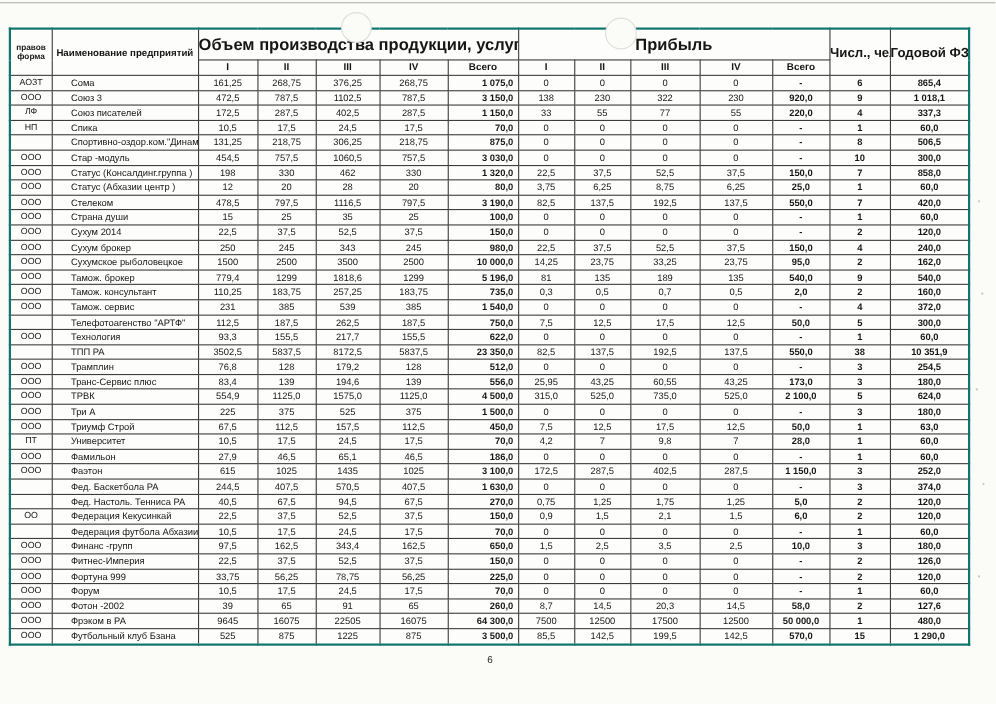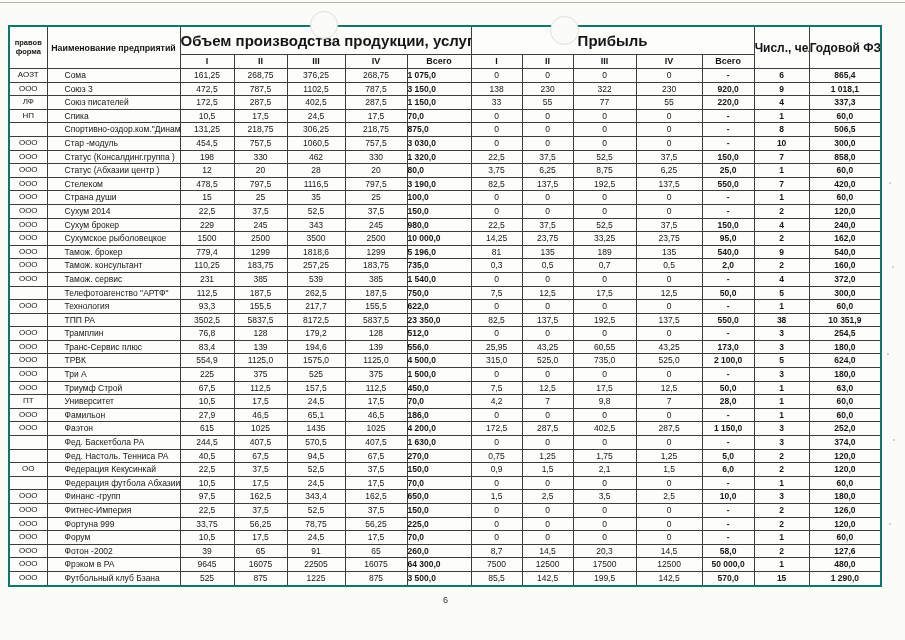--- a/index.html
+++ b/index.html
@@ -34,21 +34,21 @@
   .th-small { font-size:12px; }
   .th-q     { font-size:9px; height:13px; line-height:13px; font-weight:bold; }
   tbody td {
     height:12.6px; line-height:12.6px;
     font-size:8.5px; text-align:center;
     vertical-align:middle;
   }
   td.c-form { font-size:8px; }
   td.c-name { text-align:left; padding-left:17px; }
   td.b  { font-weight:bold; }
-  td.ra { text-align:left; padding-right:4px; }
+  td.ra { text-align:right; padding-right:4px; }
   .punch {
     position:absolute; border-radius:50%;
     background:#fbfbf8; border:1px solid #dededa;
     z-index:5;
   }
   .punch-a { left:310px; top:11px; width:26px; height:26px; }
   .punch-b { left:550px; top:16px; width:27px; height:27px; }
   .page-number {
     position:absolute; left:443px; top:595px;
     font-size:9px; color:#2e2e2e;
@@ -276,21 +276,21 @@
           <td class="c-num">0</td>
           <td class="c-num">0</td>
           <td class="c-num">0</td>
           <td class="c-num b">-</td>
           <td class="c-num b">2</td>
           <td class="c-num b">120,0</td>
         </tr>
         <tr>
           <td class="c-form">ООО</td>
           <td class="c-name">Сухум брокер</td>
-          <td class="c-num">229</td>
+          <td class="c-num">250</td>
           <td class="c-num">245</td>
           <td class="c-num">343</td>
           <td class="c-num">245</td>
           <td class="c-num b ra">980,0</td>
           <td class="c-num">22,5</td>
           <td class="c-num">37,5</td>
           <td class="c-num">52,5</td>
           <td class="c-num">37,5</td>
           <td class="c-num b">150,0</td>
           <td class="c-num b">4</td>
@@ -520,21 +520,21 @@
           <td class="c-num b">1</td>
           <td class="c-num b">60,0</td>
         </tr>
         <tr>
           <td class="c-form">ООО</td>
           <td class="c-name">Фаэтон</td>
           <td class="c-num">615</td>
           <td class="c-num">1025</td>
           <td class="c-num">1435</td>
           <td class="c-num">1025</td>
-          <td class="c-num b ra">4 200,0</td>
+          <td class="c-num b ra">3 100,0</td>
           <td class="c-num">172,5</td>
           <td class="c-num">287,5</td>
           <td class="c-num">402,5</td>
           <td class="c-num">287,5</td>
           <td class="c-num b">1 150,0</td>
           <td class="c-num b">3</td>
           <td class="c-num b">252,0</td>
         </tr>
         <tr>
           <td class="c-form"></td>

